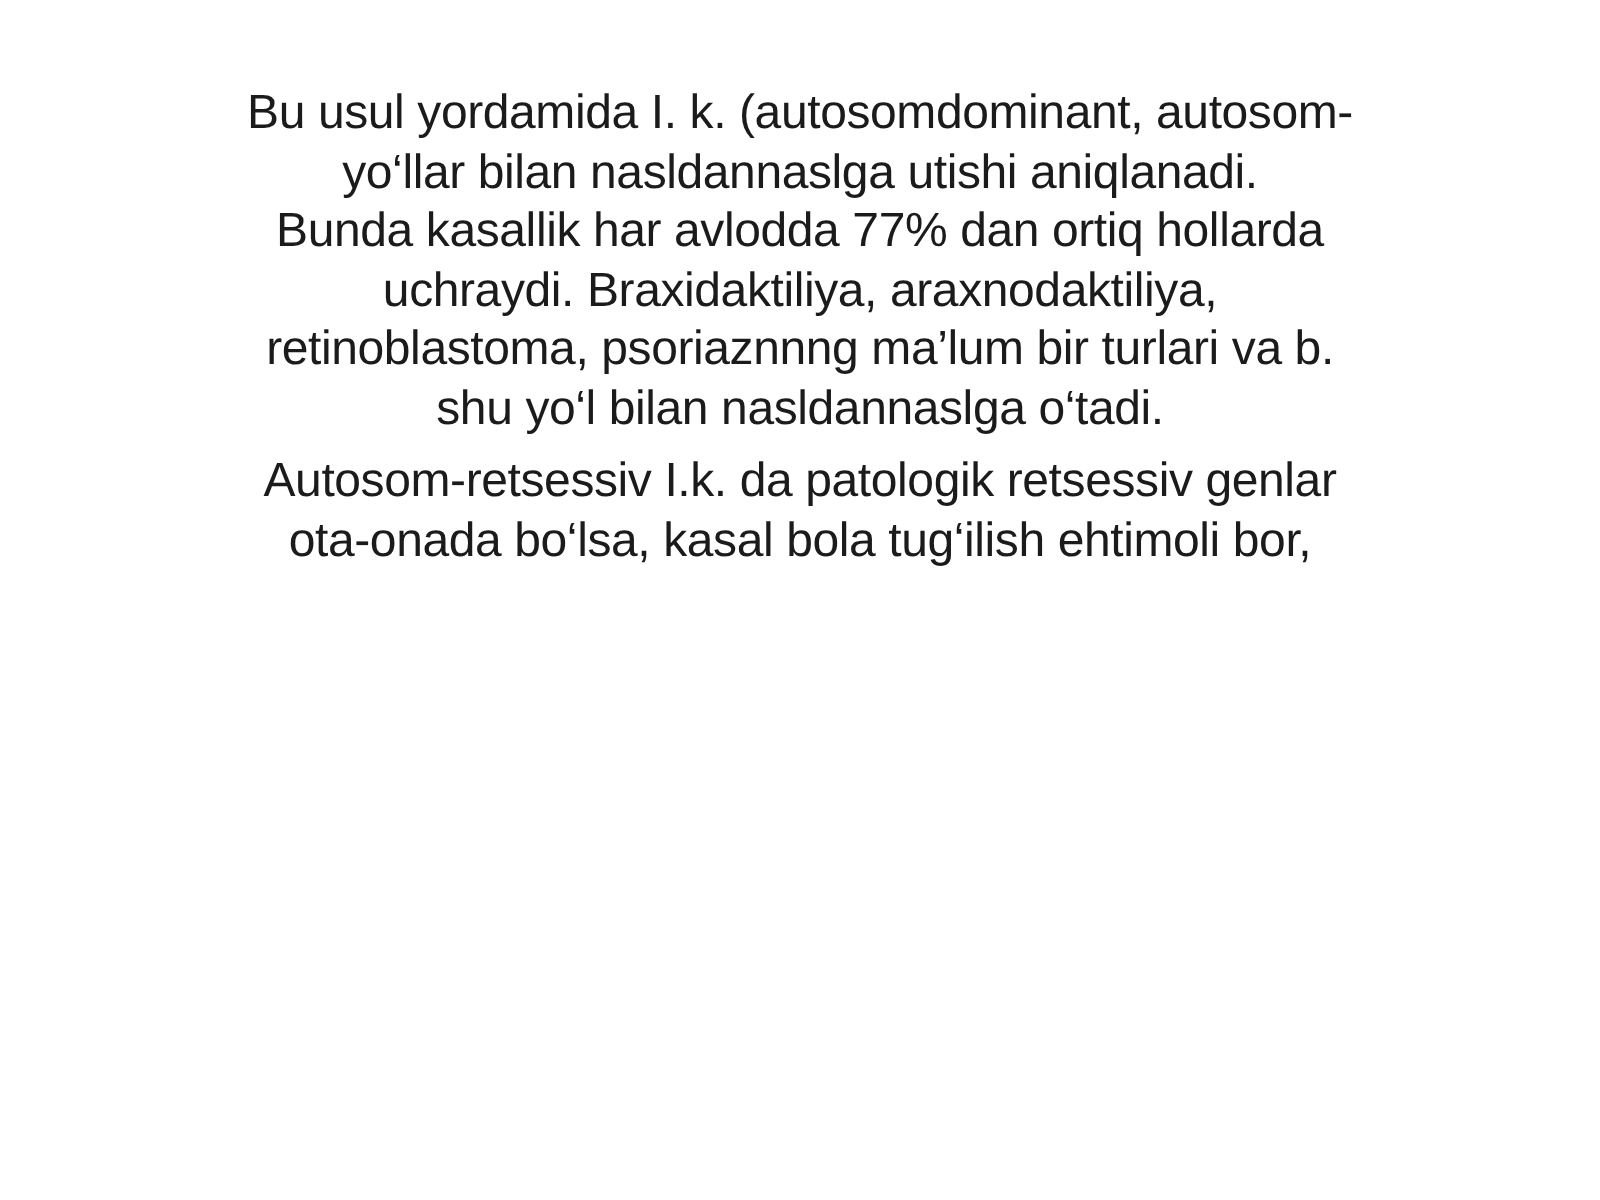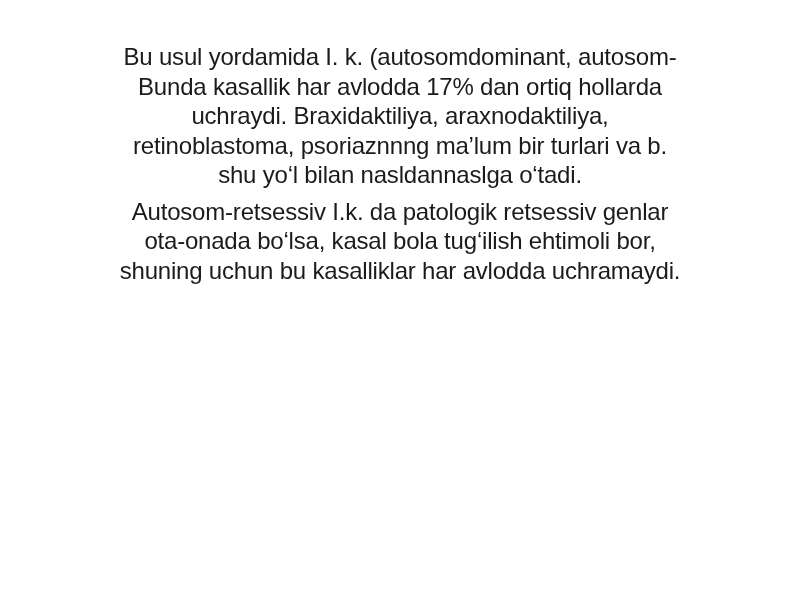--- a/index.html
+++ b/index.html
@@ -37,24 +37,24 @@
     white-space: nowrap;
   }
 </style>
 </head>
 <body>
 
 <div class="slide">
   <div class="text-block">
     <p class="para">
       <span class="line">Bu usul yordamida I. k. (autosomdominant, autosom-</span>
-      <span class="line">Bunda kasallik har avlodda 17% dan ortiq hollarda</span>
+      <span class="line">yo‘llar bilan nasldannaslga utishi aniqlanadi.</span>
+      <span class="line">Bunda kasallik har avlodda 77% dan ortiq hollarda</span>
       <span class="line">uchraydi. Braxidaktiliya, araxnodaktiliya,</span>
       <span class="line">retinoblastoma, psoriaznnng ma’lum bir turlari va b.</span>
       <span class="line">shu yo‘l bilan nasldannaslga o‘tadi.</span>
     </p>
     <p class="para">
       <span class="line">Autosom-retsessiv I.k. da patologik retsessiv genlar</span>
       <span class="line">ota-onada bo‘lsa, kasal bola tug‘ilish ehtimoli bor,</span>
-      <span class="line">shuning uchun bu kasalliklar har avlodda uchramaydi.</span>
     </p>
   </div>
 </div>
 
 </body></html>

